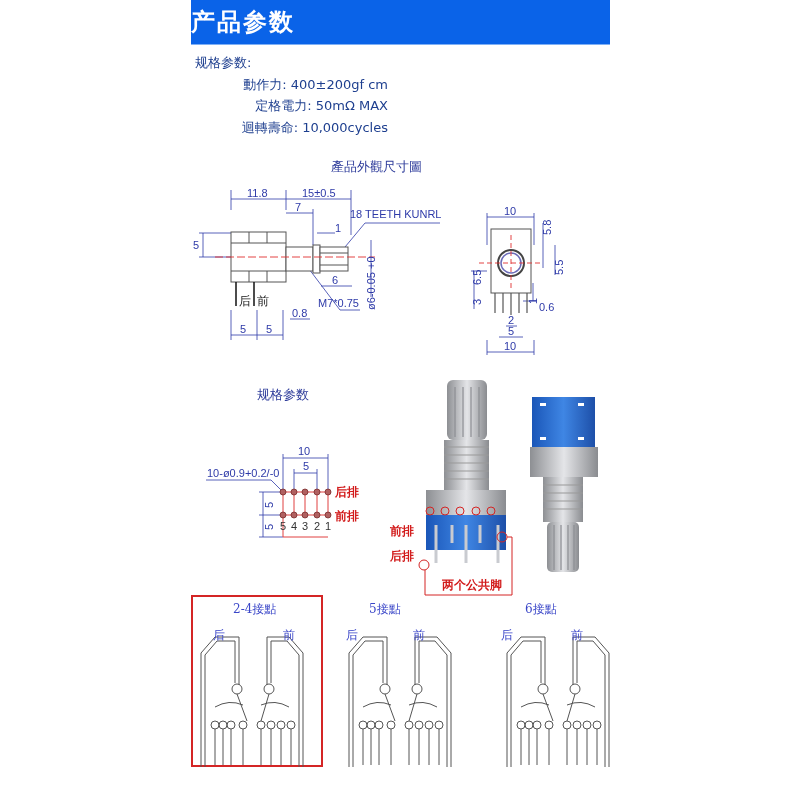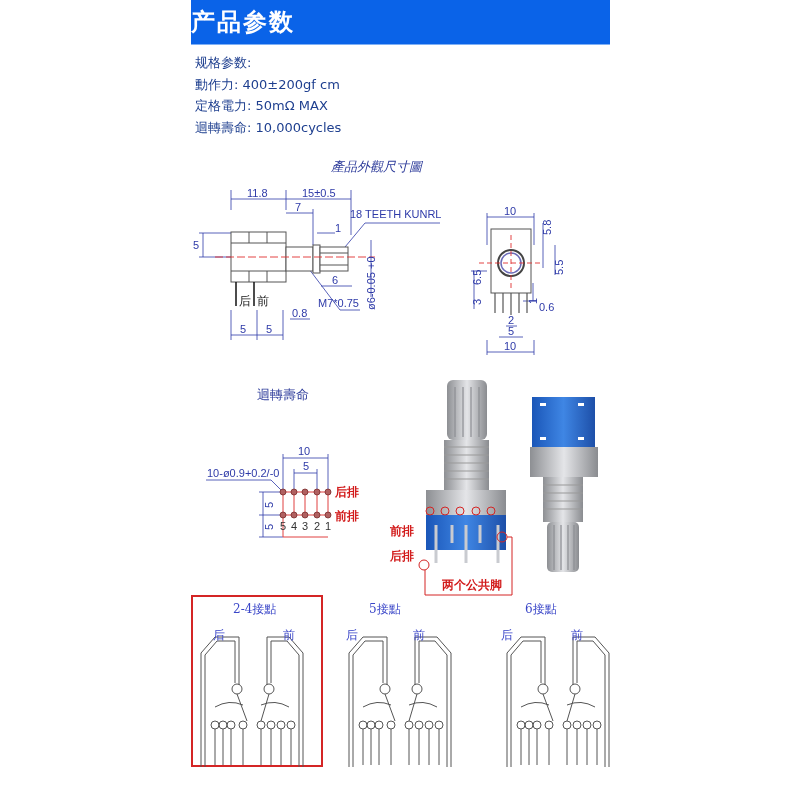--- a/index.html
+++ b/index.html
@@ -4,21 +4,21 @@
 <style>
   html, body { margin:0; padding:0; background:#ffffff; }
   body { width:800px; height:800px; position:relative; overflow:hidden;
          font-family:"DejaVu Sans", sans-serif; }
   .page { position:absolute; left:191px; top:0; width:419px; height:800px; background:#fff; }
   .header { position:absolute; left:0; top:0; width:419px; height:44px; background:#0a63e8;
             color:#fff; font-size:24px; font-weight:bold; text-align:left; line-height:44px;
             letter-spacing:2px; border-bottom:1px solid #7fb0f5; }
   .specs { position:absolute; left:4px; top:52px; width:415px; color:#1e3f8f; font-size:13px; line-height:21.5px; }
   .spec-row { display:flex; }
-  .spec-cell { width:193px; white-space:nowrap; }
+  .spec-cell { width:193px; white-space:nowrap;text-align:right; }
   .section-title { position:absolute; font-family:"DejaVu Serif", serif; color:#2d3b9a; font-size:13px; }
   svg { position:absolute; overflow:visible; }
   .dim { font-family:"Liberation Sans", sans-serif; font-size:11px; fill:#2e3aa8; }
   .cn-red { font-family:"DejaVu Serif", serif; font-size:12px; fill:#d21a1a; font-weight:bold; }
   .cn-blue { font-family:"DejaVu Serif", serif; font-size:12px; fill:#3a46c8; }
   .contact-box { position:absolute; left:0; top:595px; width:128px; height:168px; border:2px solid #d42525; }
 </style>
 </head>
 <body>
 
@@ -32,21 +32,21 @@
       <div class="spec-cell">動作力: 400±200gf cm</div>
     </div>
     <div class="spec-row">
       <div class="spec-cell">定格電力: 50mΩ MAX</div>
     </div>
     <div class="spec-row">
       <div class="spec-cell">迴轉壽命: 10,000cycles</div>
     </div>
   </div>
 
-  <div class="section-title" style="left:140px;top:158px;font-style:italic;">產品外觀尺寸圖</div>
+  <div class="section-title" style="left:140px;top:158px;">產品外觀尺寸圖</div>
 
   <svg style="left:4px;top:185px;" width="200" height="160" viewBox="0 0 200 160">
     <g stroke="#2e3aa8" stroke-width="0.8" fill="none">
       <line x1="36" y1="5" x2="36" y2="25"></line>
         <line x1="91" y1="5" x2="91" y2="25"></line>
         <line x1="156" y1="5" x2="156" y2="50"></line>
       <line x1="36" y1="14" x2="91" y2="14"></line>
         <line x1="91" y1="14" x2="156" y2="14"></line>
       <line x1="91" y1="28" x2="118" y2="28"></line>
         <line x1="118" y1="24" x2="118" y2="60"></line>
@@ -135,21 +135,21 @@
     <text class="dim" x="10" y="80" transform="rotate(-90 10 80)">6.5</text>
     <text class="dim" x="92" y="70" transform="rotate(-90 92 70)">5.5</text>
     <text class="dim" x="10" y="100" transform="rotate(-90 10 100)">3</text>
     <text class="dim" x="66" y="99" transform="rotate(-90 66 99)">1</text>
     <text class="dim" x="68" y="106">0.6</text>
     <text class="dim" x="37" y="119">2</text>
     <text class="dim" x="37" y="130">5</text>
     <text class="dim" x="33" y="145">10</text>
   </svg>
 
-  <div class="section-title" style="left:66px;top:386px;">迴轉壽命</div>
+  <div class="section-title" style="left:66px;top:386px;">规格参数</div>
 
   <svg style="left:10px;top:440px;" width="190" height="110" viewBox="0 0 190 110">
     <g stroke="#2e3aa8" stroke-width="0.8" fill="none">
       <line x1="82" y1="18" x2="127" y2="18"></line>
         <line x1="82" y1="14" x2="82" y2="52"></line>
         <line x1="127" y1="14" x2="127" y2="52"></line>
       <line x1="93" y1="33" x2="116" y2="33"></line>
         <line x1="93" y1="29" x2="93" y2="52"></line>
         <line x1="116" y1="29" x2="116" y2="52"></line>
       <line x1="58" y1="52" x2="82" y2="52"></line>

